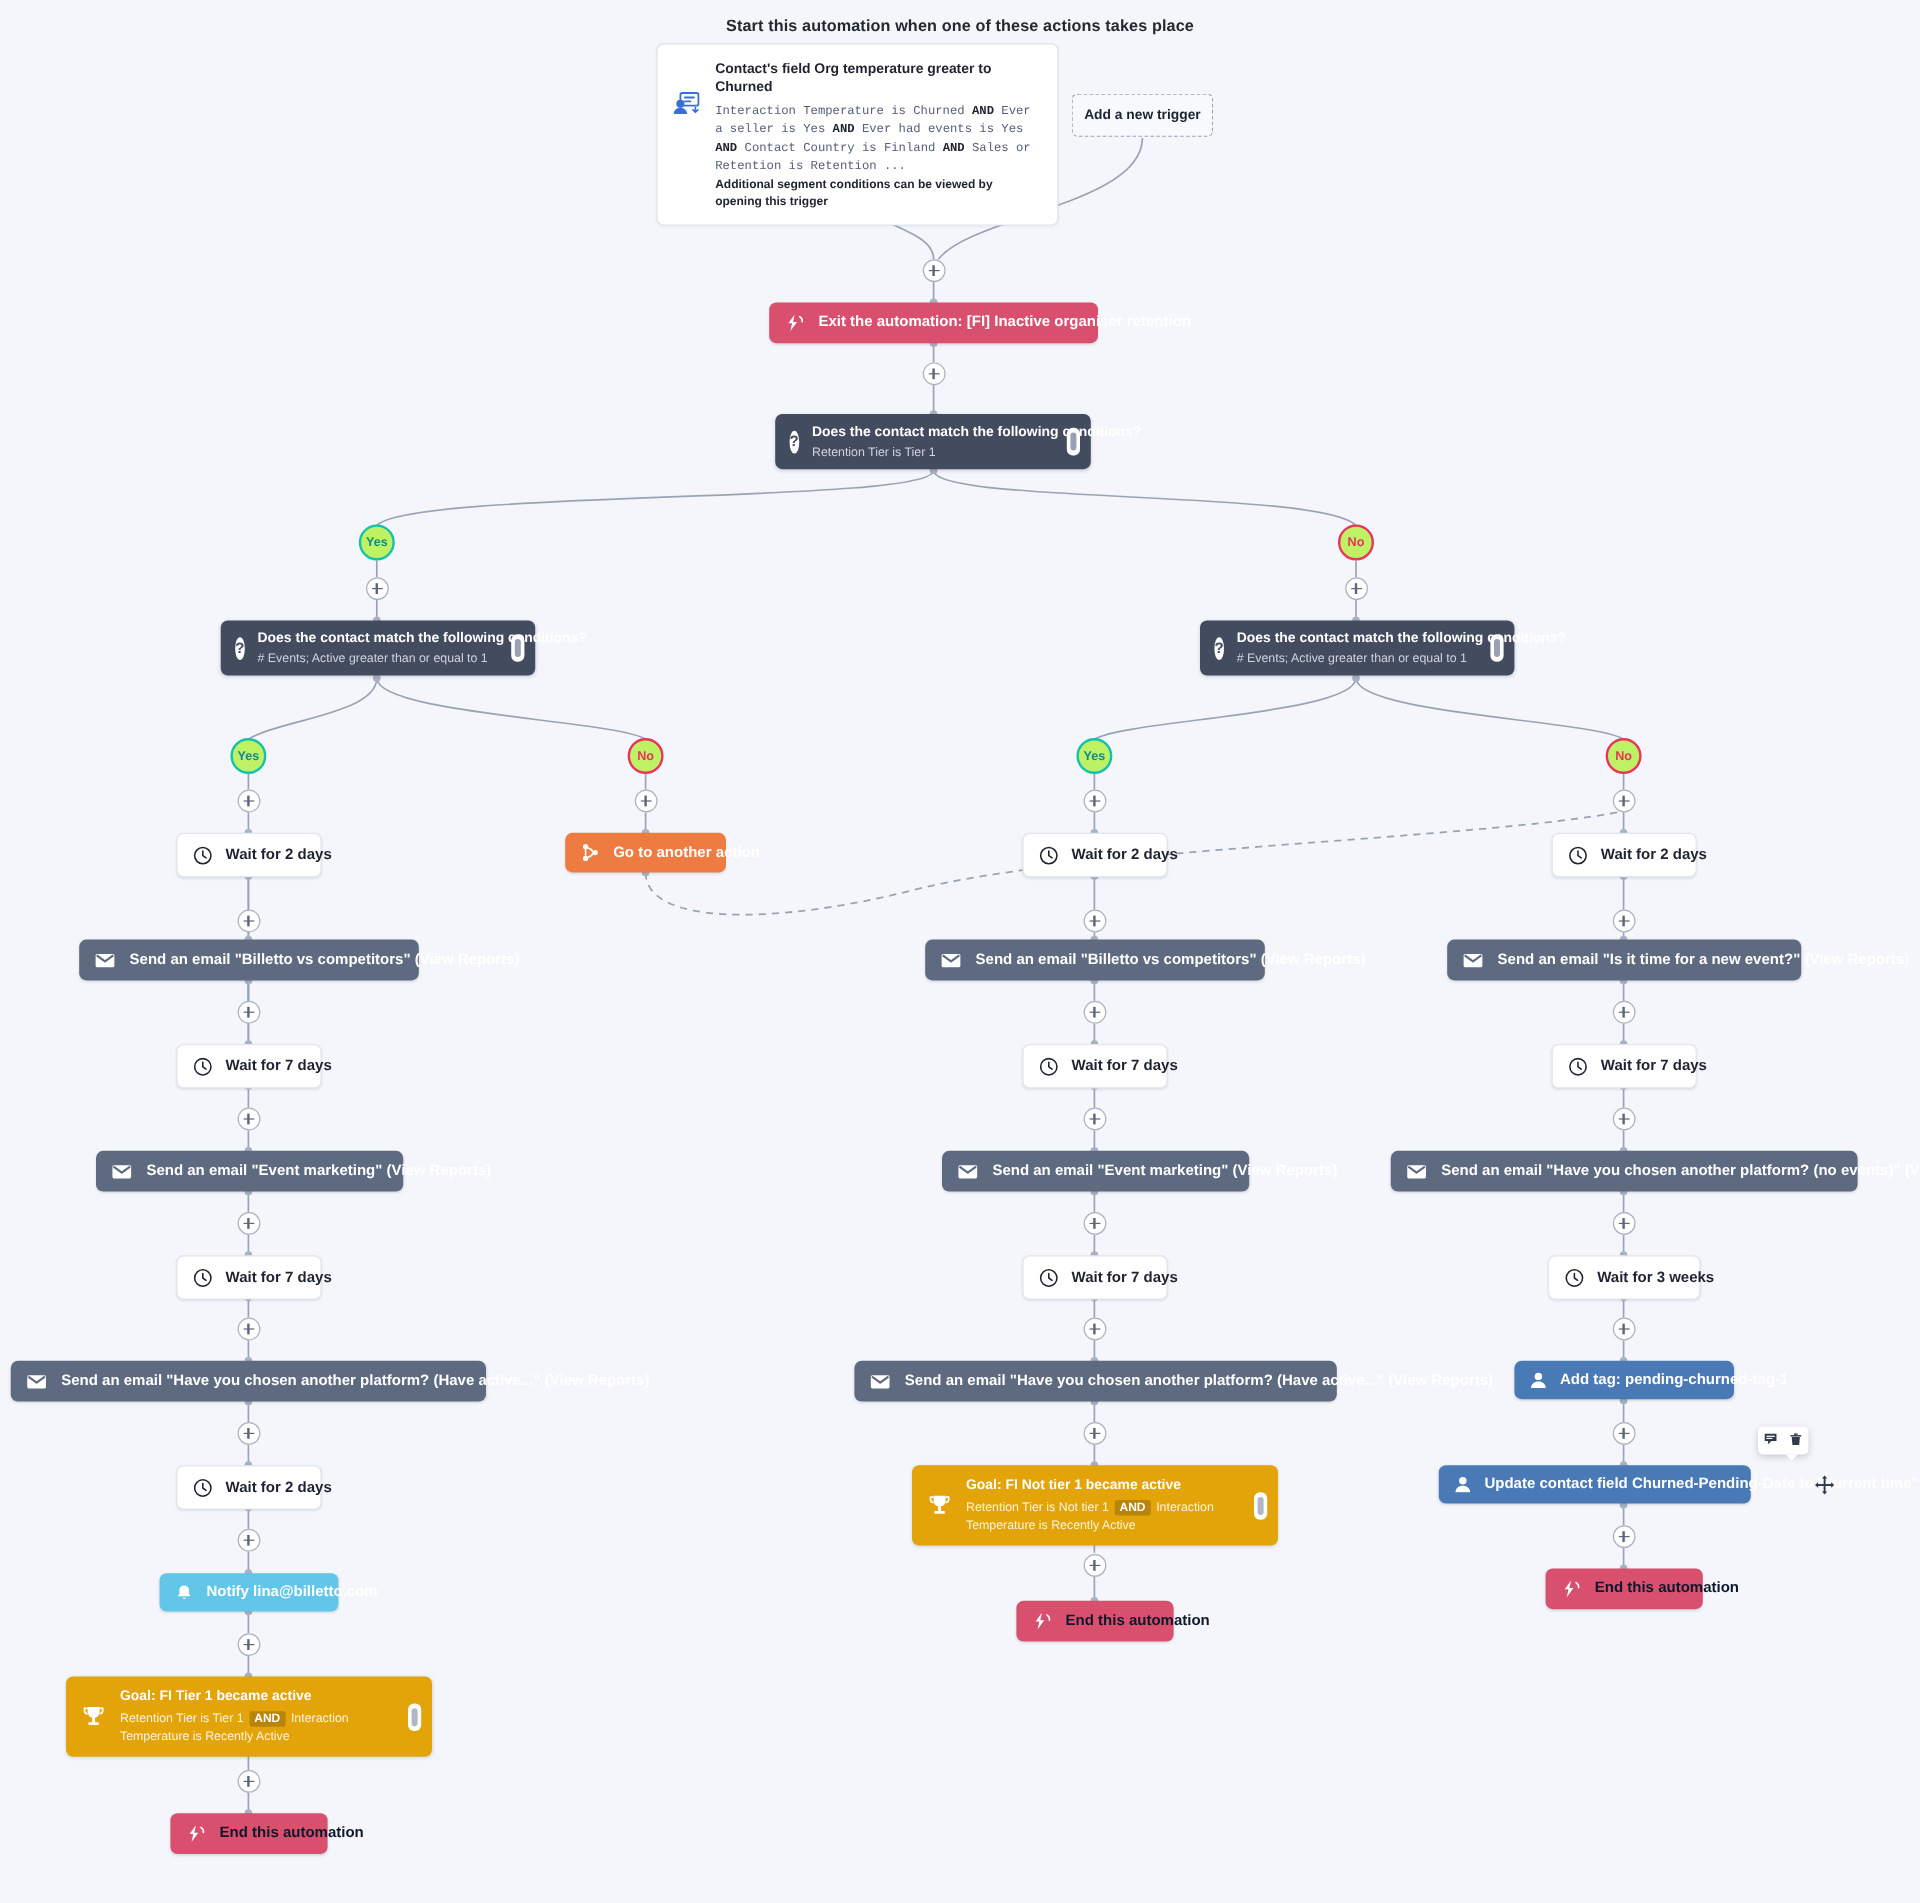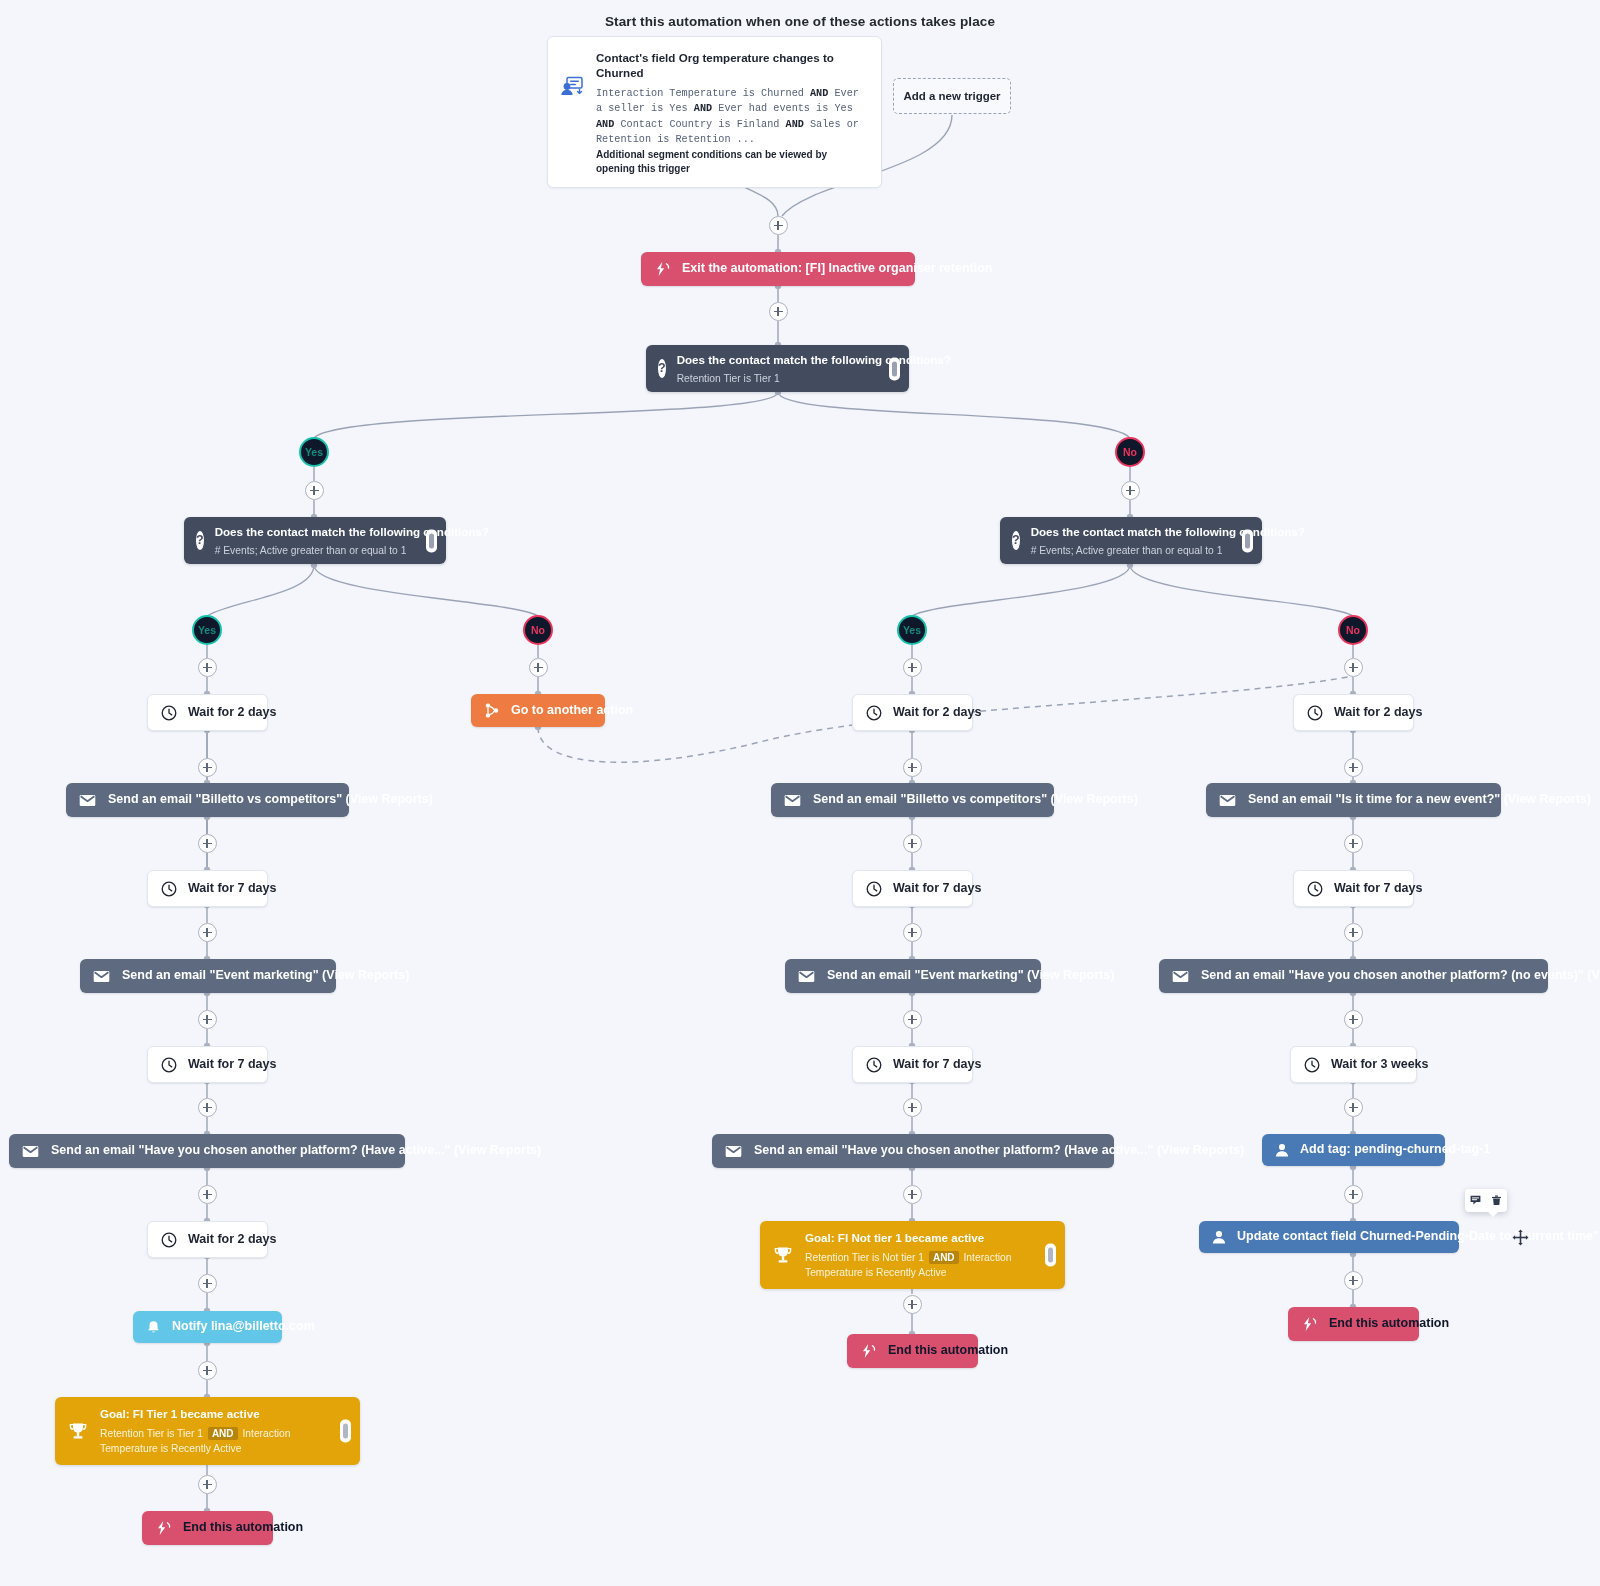--- a/index.html
+++ b/index.html
@@ -68,21 +68,21 @@
   }
   .plus::before, .plus::after {
     content:""; position:absolute; background:#5d6678;
   }
   .plus::before { width:9px; height:1.6px; }
   .plus::after  { height:9px; width:1.6px; }
 
   
   .badge {
     position:absolute; width:30px; height:30px; border-radius:50%;
-    background:#0f172a; display:flex; align-items:center; justify-content:center;
+    background:#bef264; display:flex; align-items:center; justify-content:center;
     font-size:10.5px; font-weight:bold; z-index:7;
   }
   .badge.yes { border:2px solid #16c1ac; color:#0e8d7e; }
   .badge.no  { border:2px solid #e8355e; color:#e8355e; }
 
   
   .n-exit {
     background:#d9506f; color:#fff; height:34px; padding:0 16px 0 14px; gap:12px;
     box-shadow:0 1px 2px rgba(30,35,60,.13);
   }
@@ -321,21 +321,21 @@
       <svg width="24" height="20" viewBox="0 0 24 20">
         <rect x="7" y="1.5" width="15" height="10.5" rx="1.6" fill="none" stroke="#3b6fd4" stroke-width="1.5"></rect>
         <rect x="10" y="4.5" width="9" height="1.5" rx=".7" fill="#3b6fd4"></rect>
         <rect x="10" y="7.8" width="6" height="1.5" rx=".7" fill="#3b6fd4"></rect>
         <circle cx="7" cy="10.5" r="3.4" fill="#3b6fd4"></circle>
         <path d="M1.4 19c0-3.2 2.5-5.3 5.6-5.3s5.6 2.1 5.6 5.3z" fill="#3b6fd4"></path>
         <path d="M19.5 13.5v4M19.5 17.5l-2-2M19.5 17.5l2-2" stroke="#3b6fd4" stroke-width="1.4" fill="none" stroke-linecap="round"></path>
       </svg>
     </div>
     <div class="trigger-body">
-      <div class="trigger-h">Contact's field Org temperature changes to Churned</div>
+      <div class="trigger-h">Contact's field Org temperature greater to Churned</div>
       <div class="trigger-cond" id="trigger-cond"><span>Interaction Temperature is Churned</span><span style="font-weight: bold; color: rgb(29, 36, 48);"> AND </span><span>Ever a seller is Yes</span><span style="font-weight: bold; color: rgb(29, 36, 48);"> AND </span><span>Ever had events is Yes</span><span style="font-weight: bold; color: rgb(29, 36, 48);"> AND </span><span>Contact Country is Finland</span><span style="font-weight: bold; color: rgb(29, 36, 48);"> AND </span><span>Sales or Retention is Retention  ...</span></div>
       <div class="trigger-foot">Additional segment conditions can be viewed by opening this trigger</div>
     </div>
   </div>
 
   <div class="add-trigger">Add a new trigger</div>
 
   <div class="plus" style="left:768.5px; top:216px;"></div>
   <div class="plus" style="left:768.5px; top:302px;"></div>
   <div class="plus" style="left:304.5px; top:481px;"></div>

